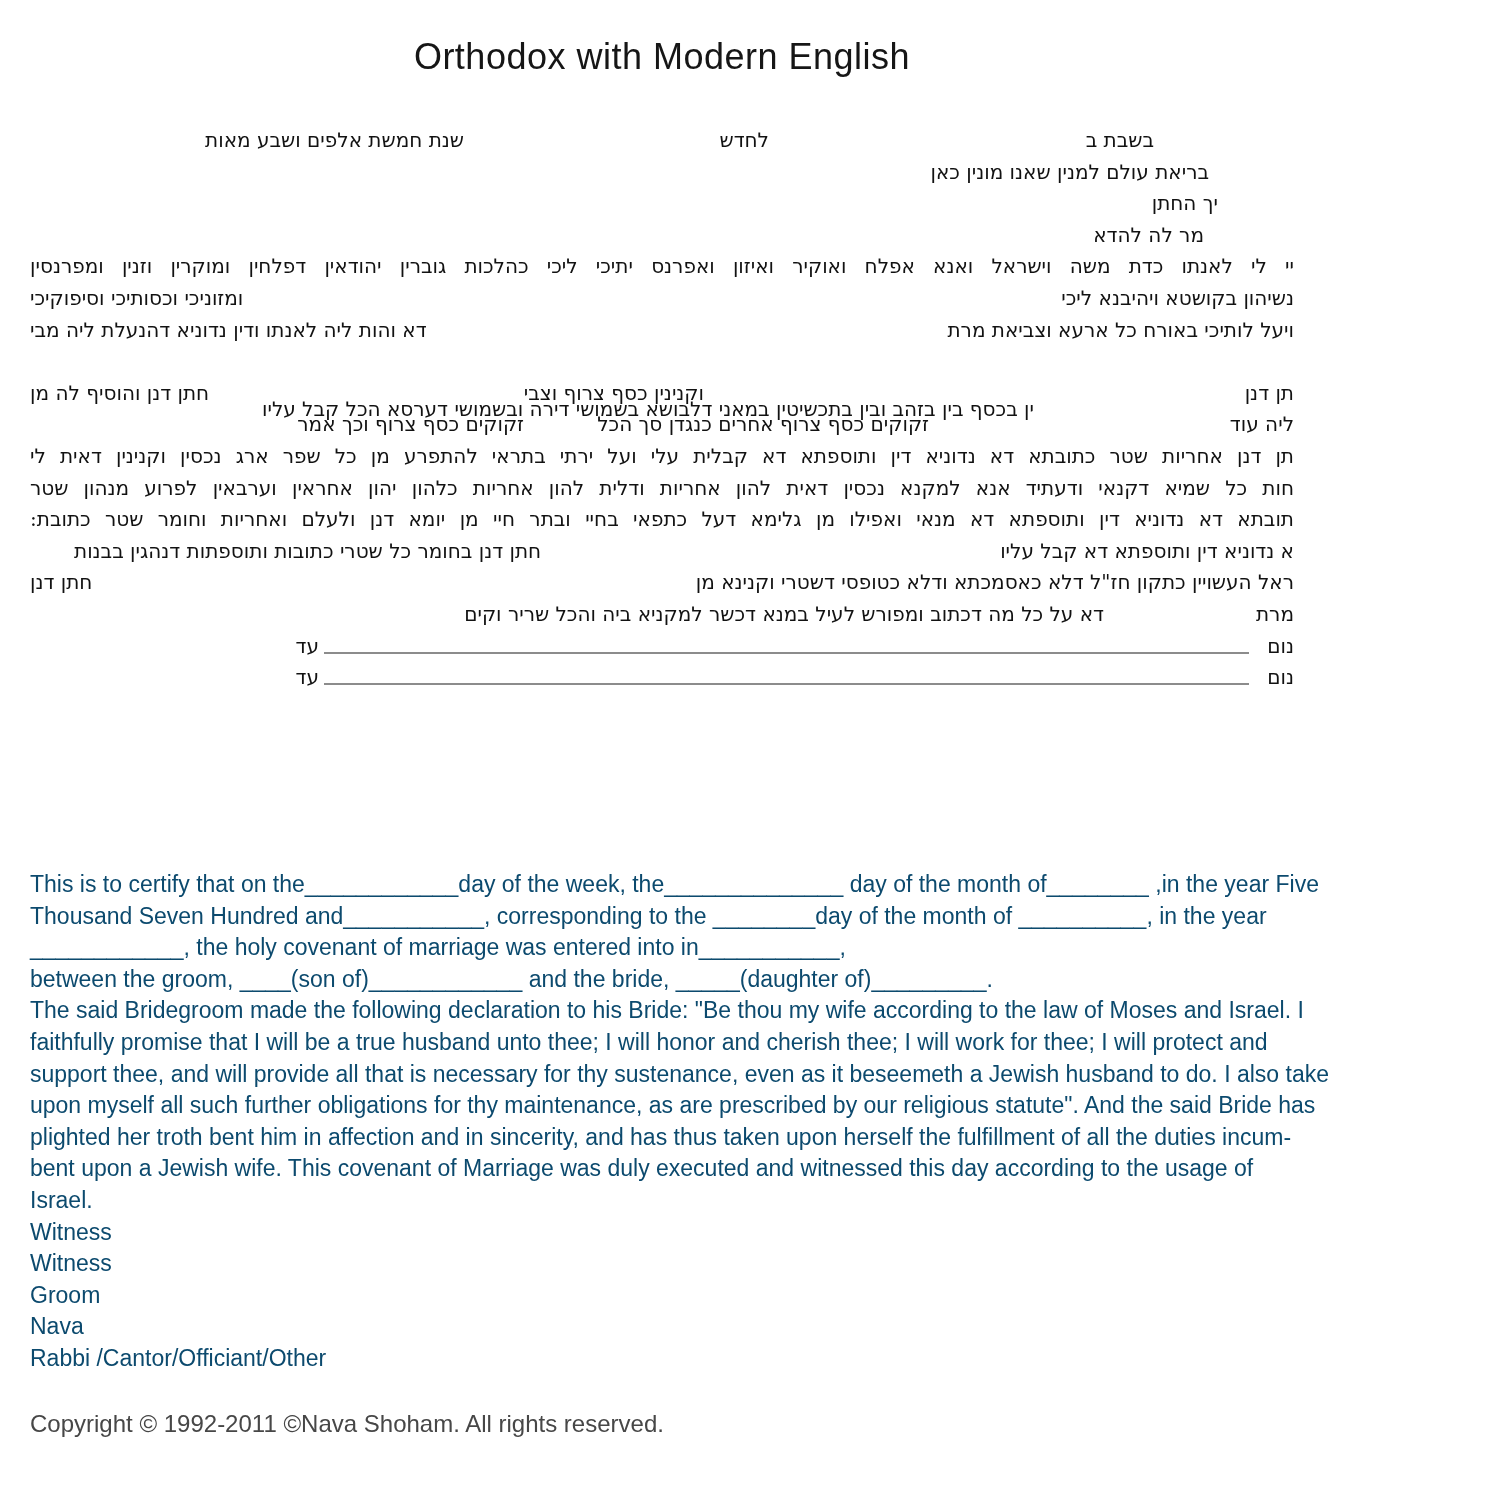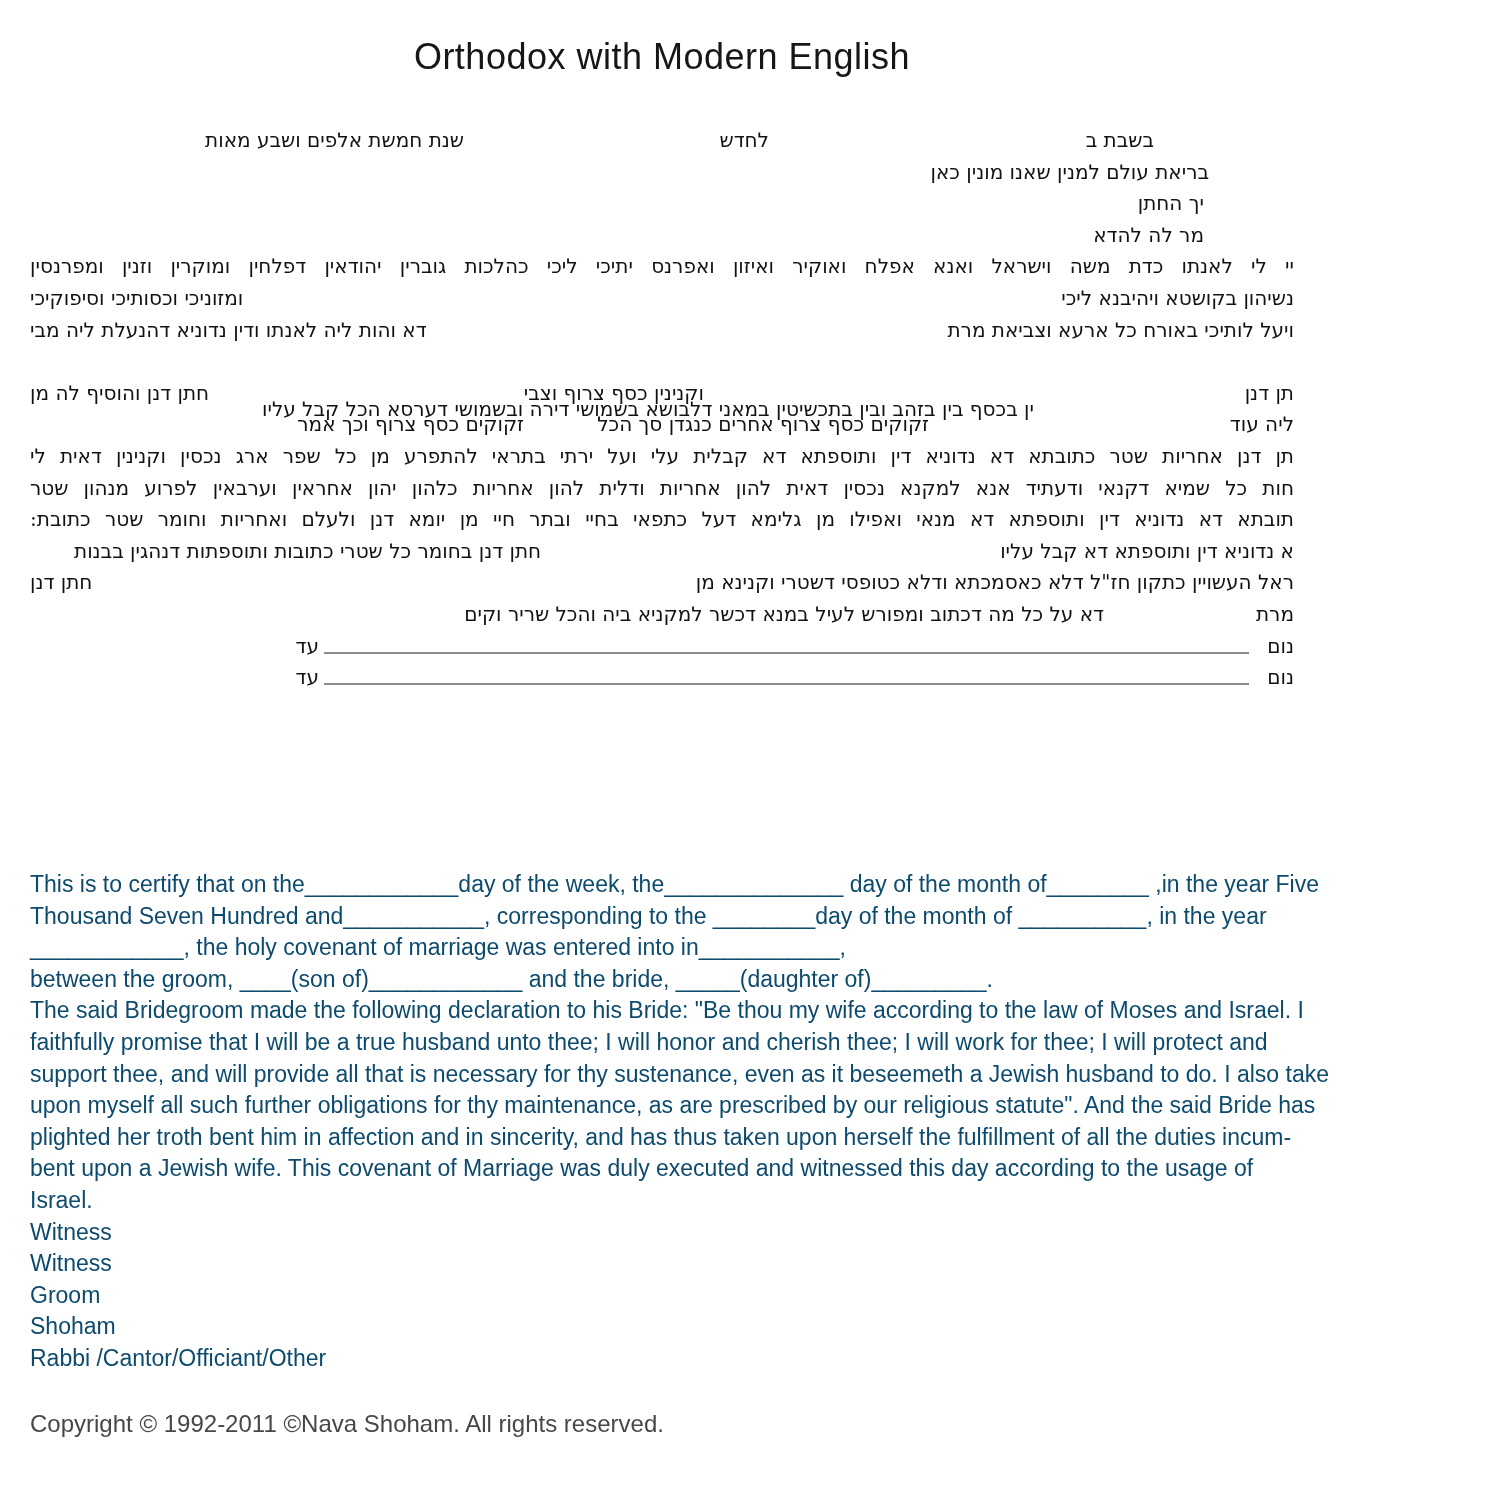--- a/index.html
+++ b/index.html
@@ -47,21 +47,21 @@
   <div class="hebrew">
       <div class="heb-line">
         <span class="heb-seg" style="right: 140px;">בשבת ב</span>
         <span class="heb-seg" style="right: 525px;">לחדש</span>
         <span class="heb-seg" style="right: 830px;">שנת חמשת אלפים ושבע מאות</span>
       </div>
       <div class="heb-line">
         <span class="heb-seg" style="right: 85px;">בריאת עולם למנין שאנו מונין כאן</span>
       </div>
       <div class="heb-line">
-        <span class="heb-seg" style="right: 90px;">יך החתן</span>
+        <span class="heb-seg" style="right: 76px;">יך החתן</span>
       </div>
       <div class="heb-line">
         <span class="heb-seg" style="right: 90px;">מר לה להדא</span>
       </div>
       <div class="heb-line">
         <span class="heb-seg full">יי לי לאנתו כדת משה וישראל ואנא אפלח ואוקיר ואיזון ואפרנס יתיכי ליכי כהלכות גוברין יהודאין דפלחין ומוקרין וזנין ומפרנסין</span>
       </div>
       <div class="heb-line">
         <span class="heb-seg" style="right: 0px;">נשיהון בקושטא ויהיבנא ליכי</span>
         <span class="heb-seg" style="left: 0px;">ומזוניכי וכסותיכי וסיפוקיכי</span>
@@ -123,17 +123,17 @@
       <div class="eng-line">The said Bridegroom made the following declaration to his Bride: "Be thou my wife according to the law of Moses and Israel. I</div>
       <div class="eng-line">faithfully promise that I will be a true husband unto thee; I will honor and cherish thee; I will work for thee; I will protect and</div>
       <div class="eng-line">support thee, and will provide all that is necessary for thy sustenance, even as it beseemeth a Jewish husband to do. I also take</div>
       <div class="eng-line">upon myself all such further obligations for thy maintenance, as are prescribed by our religious statute". And the said Bride has</div>
       <div class="eng-line">plighted her troth bent him in affection and in sincerity, and has thus taken upon herself the fulfillment of all the duties incum-</div>
       <div class="eng-line">bent upon a Jewish wife. This covenant of Marriage was duly executed and witnessed this day according to the usage of</div>
       <div class="eng-line">Israel.</div>
       <div class="eng-line">Witness</div>
       <div class="eng-line">Witness</div>
       <div class="eng-line">Groom</div>
-      <div class="eng-line">Shoham</div>
+      <div class="eng-line">Nava</div>
       <div class="eng-line">Rabbi /Cantor/Officiant/Other</div>
     </div>
   <div class="copyright">Copyright © 1992-2011  ©Nava Shoham. All rights reserved.</div>
 </div>
 
 </body></html>

